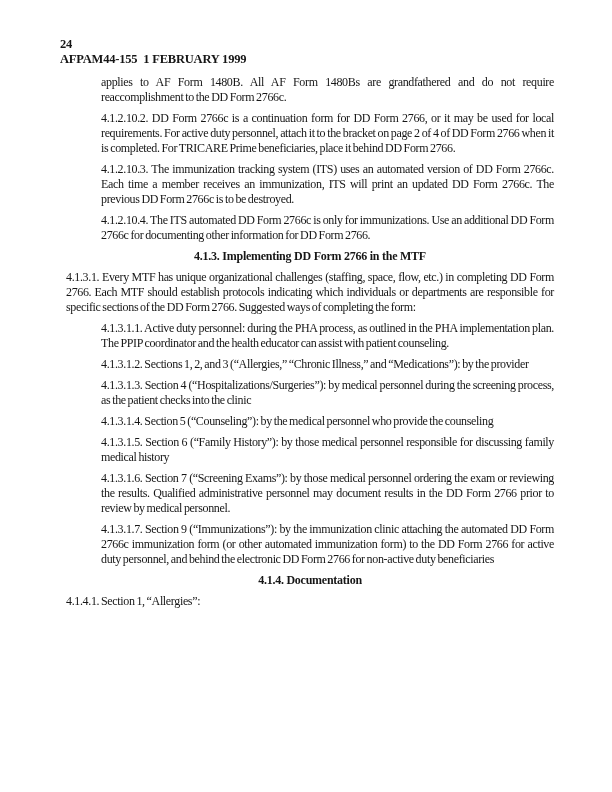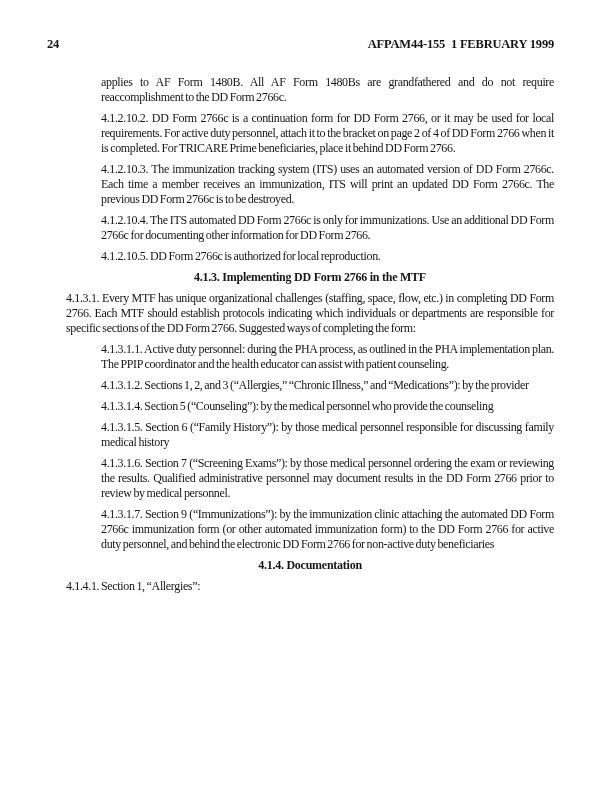--- a/index.html
+++ b/index.html
@@ -21,23 +21,25 @@
     position: absolute;
     top: 37px;
     left: 47px;
     right: 58px;
     display: flex;
     justify-content: space-between;
     align-items: baseline;
     font-weight: bold;
     font-size: 12.5px;
     letter-spacing: -0.2px;
+    flex-direction: column;
   }
   .page-header .hdr-right {
     white-space: pre;
+    margin-left: 13px;
   }
   .doc-body {
     position: absolute;
     top: 75px;
     left: 66px;
     width: 488px;
   }
   .doc-body p {
     margin: 0 0 6px 0;
     font-size: 12px;
@@ -63,25 +65,25 @@
   <div class="page-header">
     <span class="hdr-left">24</span>
     <span class="hdr-right">AFPAM44-155  1 FEBRUARY 1999</span>
   </div>
 
   <div class="doc-body">
     <p class="lvl2">applies to AF Form 1480B.  All AF Form 1480Bs are grandfathered and do not require reaccomplishment to the DD Form 2766c.</p>
     <p class="lvl2">4.1.2.10.2.  DD Form 2766c is a continuation form for DD Form 2766, or it may be used for local requirements.  For active duty personnel, attach it to the bracket on page 2 of 4 of DD Form 2766 when it is completed.  For TRICARE Prime beneficiaries, place it behind DD Form 2766.</p>
     <p class="lvl2">4.1.2.10.3.  The immunization tracking system (ITS) uses an automated version of DD Form 2766c.  Each time a member receives an immunization, ITS will print an updated DD Form 2766c.  The previous DD Form 2766c is to be destroyed.</p>
     <p class="lvl2">4.1.2.10.4.  The ITS automated DD Form 2766c is only for immunizations.  Use an additional DD Form 2766c for documenting other information for DD Form 2766.</p>
-    <p class="lvl2">4.1.2.10.5.  DD Form 2766c is authorized for local reproduction.</p>
     <p class="sect-heading">4.1.3.  Implementing DD Form 2766 in the MTF</p>
     <p class="lvl1">4.1.3.1.  Every MTF has unique organizational challenges (staffing, space, flow, etc.) in completing DD Form 2766.  Each MTF should establish protocols indicating which individuals or departments are responsible for specific sections of the DD Form 2766.  Suggested ways of completing the form:</p>
     <p class="lvl2">4.1.3.1.1.  Active duty personnel: during the PHA process, as outlined in the PHA implementation plan.  The PPIP coordinator and the health educator can assist with patient counseling.</p>
     <p class="lvl2">4.1.3.1.2.  Sections 1, 2, and 3 (“Allergies,” “Chronic Illness,” and “Medications”): by the provider</p>
+    <p class="lvl2">4.1.3.1.3.  Section 4 (“Hospitalizations/Surgeries”): by medical personnel during the screening process, as the patient checks into the clinic</p>
     <p class="lvl2">4.1.3.1.4.  Section 5 (“Counseling”): by the medical personnel who provide the counseling</p>
     <p class="lvl2">4.1.3.1.5.  Section 6 (“Family History”): by those medical personnel responsible for discussing family medical history</p>
     <p class="lvl2">4.1.3.1.6.  Section 7 (“Screening Exams”): by those medical personnel ordering the exam or reviewing the results.  Qualified administrative personnel may document results in the DD Form 2766 prior to review by medical personnel.</p>
     <p class="lvl2">4.1.3.1.7.  Section 9 (“Immunizations”): by the immunization clinic attaching the automated DD Form 2766c immunization form (or other automated immunization form) to the DD Form 2766 for active duty personnel, and behind the electronic DD Form 2766 for non-active duty beneficiaries</p>
     <p class="sect-heading">4.1.4.  Documentation</p>
     <p class="lvl1">4.1.4.1.  Section 1, “Allergies”:</p>
   </div>
 
 </div>
 

